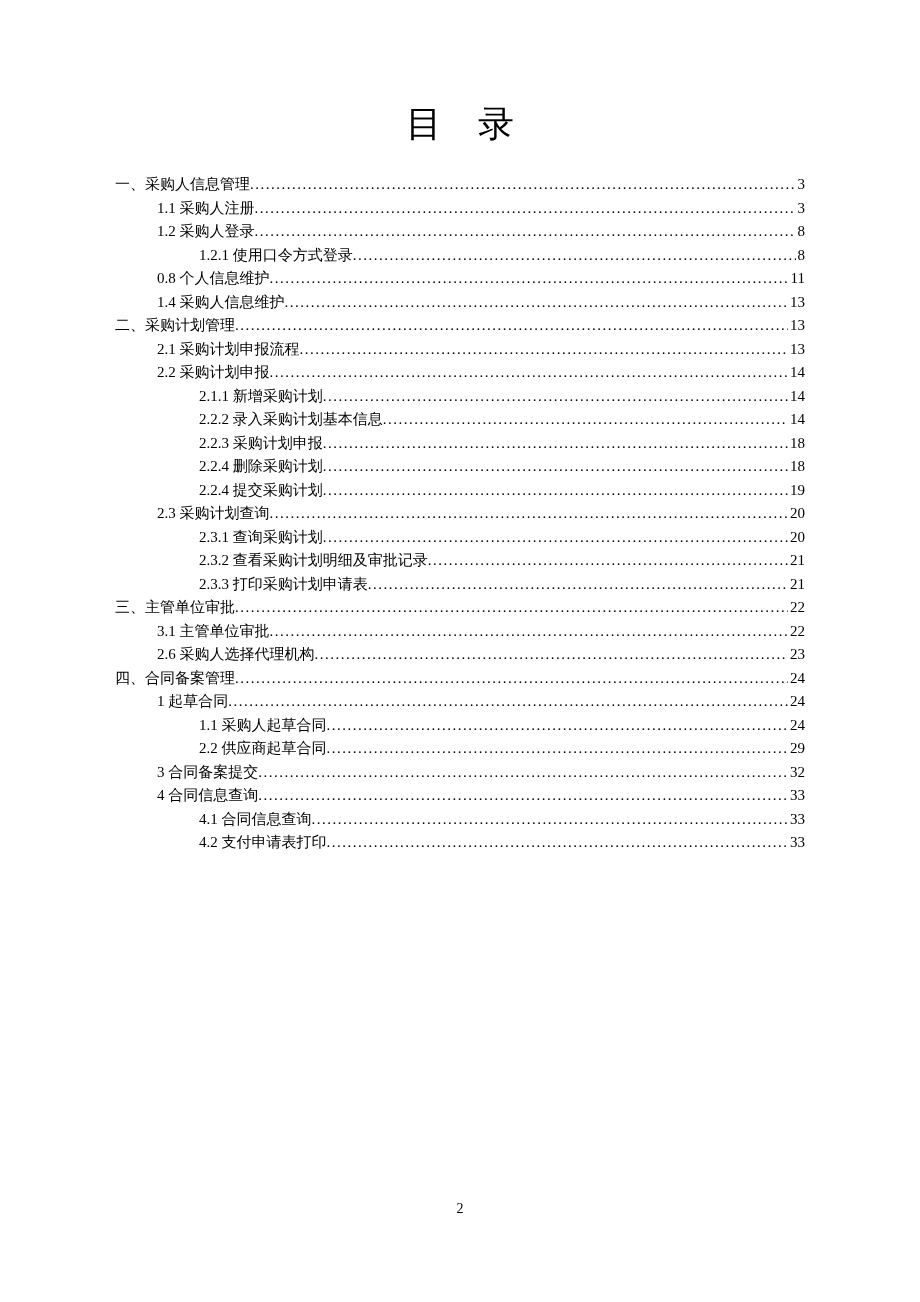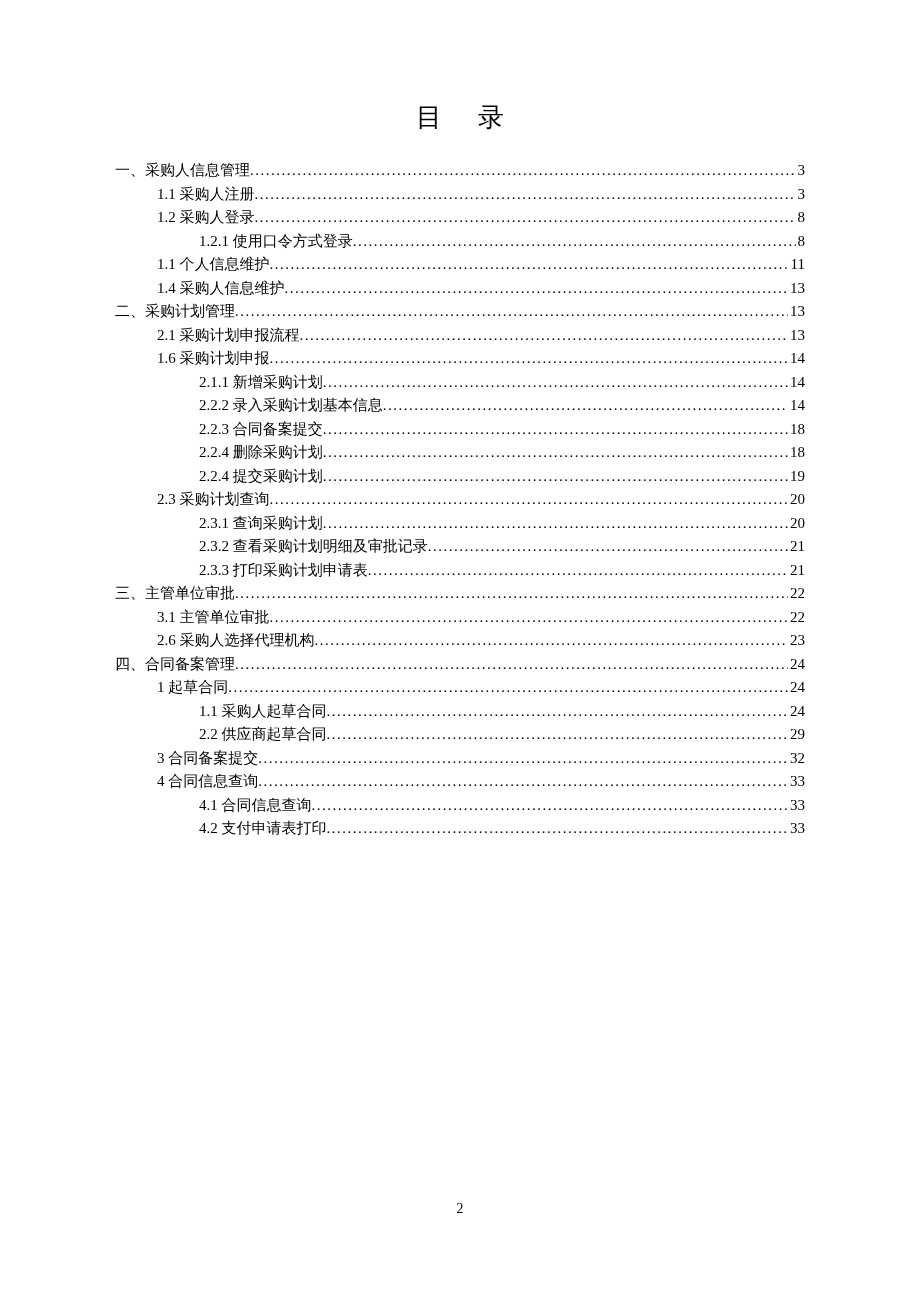--- a/index.html
+++ b/index.html
@@ -13,21 +13,21 @@
       background: #ffffff;
       font-family: "SimSun", "宋体", serif;
       color: #000000;
       position: relative;
     }
     .page {
       padding: 100px 115px 0 115px;
     }
     .title {
       text-align: center;
-      font-size: 26px;
+      font-size: 36px;
       font-weight: normal;
       letter-spacing: 36px;
       margin-bottom: 28px;
       padding-left: 36px;
     }
     .toc {
       font-size: 15px;
       line-height: 1.0;
     }
     .toc-entry {
@@ -84,56 +84,56 @@
         <span class="toc-label">1.2 采购人登录</span>
         <span class="toc-leader"></span>
         <span class="toc-page">8</span>
       </div>
       <div class="toc-entry level-2">
         <span class="toc-label">1.2.1 使用口令方式登录</span>
         <span class="toc-leader"></span>
         <span class="toc-page">8</span>
       </div>
       <div class="toc-entry level-1">
-        <span class="toc-label">1.1 个人信息维护</span>
+        <span class="toc-label">0.8 个人信息维护</span>
         <span class="toc-leader"></span>
         <span class="toc-page">11</span>
       </div>
       <div class="toc-entry level-1">
         <span class="toc-label">1.4 采购人信息维护</span>
         <span class="toc-leader"></span>
         <span class="toc-page">13</span>
       </div>
       <div class="toc-entry level-0">
         <span class="toc-label">二、采购计划管理</span>
         <span class="toc-leader"></span>
         <span class="toc-page">13</span>
       </div>
       <div class="toc-entry level-1">
         <span class="toc-label">2.1 采购计划申报流程</span>
         <span class="toc-leader"></span>
         <span class="toc-page">13</span>
       </div>
       <div class="toc-entry level-1">
-        <span class="toc-label">1.6 采购计划申报</span>
+        <span class="toc-label">2.2 采购计划申报</span>
         <span class="toc-leader"></span>
         <span class="toc-page">14</span>
       </div>
       <div class="toc-entry level-2">
         <span class="toc-label">2.1.1 新增采购计划</span>
         <span class="toc-leader"></span>
         <span class="toc-page">14</span>
       </div>
       <div class="toc-entry level-2">
         <span class="toc-label">2.2.2 录入采购计划基本信息</span>
         <span class="toc-leader"></span>
         <span class="toc-page">14</span>
       </div>
       <div class="toc-entry level-2">
-        <span class="toc-label">2.2.3 合同备案提交</span>
+        <span class="toc-label">2.2.3 采购计划申报</span>
         <span class="toc-leader"></span>
         <span class="toc-page">18</span>
       </div>
       <div class="toc-entry level-2">
         <span class="toc-label">2.2.4 删除采购计划</span>
         <span class="toc-leader"></span>
         <span class="toc-page">18</span>
       </div>
       <div class="toc-entry level-2">
         <span class="toc-label">2.2.4 提交采购计划</span>

